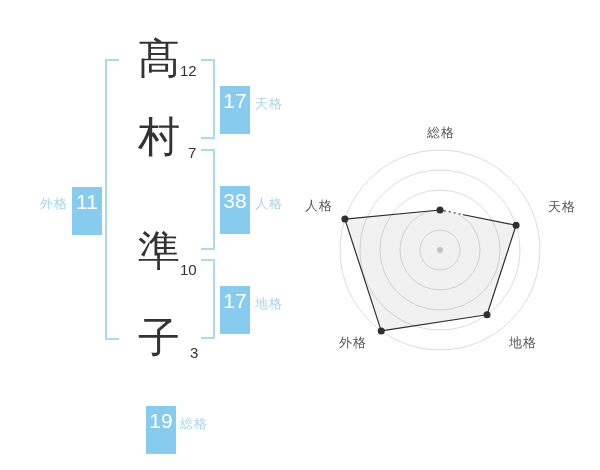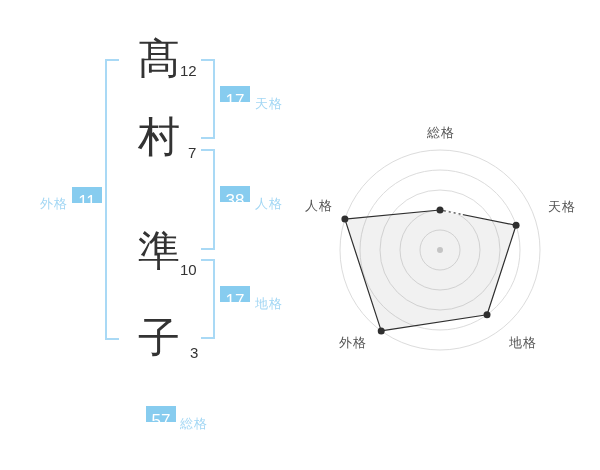--- a/index.html
+++ b/index.html
@@ -9,22 +9,22 @@
   
   .kanji{position:absolute;width:44px;font-size:42px;line-height:1;color:#333;text-align:center;}
   .strokes{position:absolute;font-size:15px;line-height:1;color:#333;}
 
   
   .bracket{position:absolute;width:12px;border:2px solid #a9d9f5;}
   .bracket.open-right{border-right:none;}
   .bracket.open-left{border-left:none;}
 
   
-  .badge{position:absolute;width:30px;height:16px;background:#87ccef;color:#fff;
-         font-size:17px;line-height:30px;text-align:center;}
+  .badge{position:absolute;width:30px;height:48px;background:#87ccef;color:#fff;
+         font-size:21px;line-height:30px;text-align:center;}
   .badge-label{position:absolute;font-size:13px;line-height:1;color:#a3d7f4;letter-spacing:1px;}
 
   
   #radar-svg{position:absolute;left:0;top:0;}
   .axis-label{position:absolute;font-size:13px;line-height:1;color:#555;letter-spacing:1px;}
 </style>
 </head>
 <body>
 
 <div class="canvas">
@@ -51,21 +51,21 @@
 
   <div class="badge" style="left:220px;top:186px">38</div>
   <div class="badge-label" style="left:255px;top:197px">人格</div>
 
   <div class="badge" style="left:220px;top:286px">17</div>
   <div class="badge-label" style="left:255px;top:297px">地格</div>
 
   <div class="badge-label" style="left:40px;top:197px">外格</div>
   <div class="badge" style="left:72px;top:187px">11</div>
 
-  <div class="badge" style="left:146px;top:406px">57</div>
+  <div class="badge" style="left:146px;top:406px">19</div>
   <div class="badge-label" style="left:180px;top:417px">総格</div>
 
   <svg id="radar-svg" width="600" height="470">
       <circle cx="440" cy="250" r="20" fill="none" stroke="#dcdcdc" stroke-width="1"></circle>
       <circle cx="440" cy="250" r="40" fill="none" stroke="#dcdcdc" stroke-width="1"></circle>
       <circle cx="440" cy="250" r="60" fill="none" stroke="#dcdcdc" stroke-width="1"></circle>
       <circle cx="440" cy="250" r="80" fill="none" stroke="#dcdcdc" stroke-width="1"></circle>
       <circle cx="440" cy="250" r="100" fill="none" stroke="#dcdcdc" stroke-width="1"></circle>
       <polygon points="440,210 516.0845213036123,225.27864045000422 487.02282018339787,314.7213595499958 381.2214747707527,330.90169943749476 344.89434837048464,219.09830056250522" fill="rgba(120,120,120,0.10)" stroke="#2f2f2f" stroke-width="1.2" stroke-linejoin="round"></polygon>
       <line x1="443.8042260651806" y1="210.7639320225002" x2="462.8253563910837" y2="214.58359213500125" stroke="#ffffff" stroke-width="2.2"></line>

